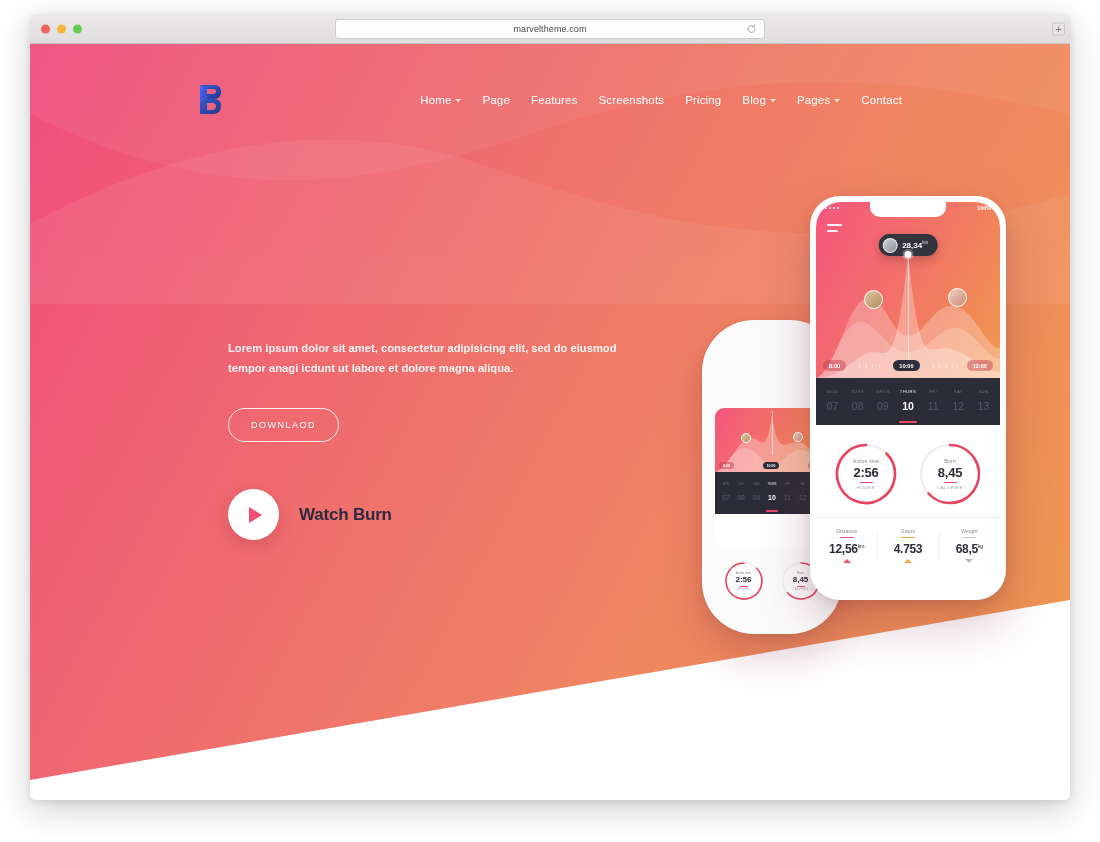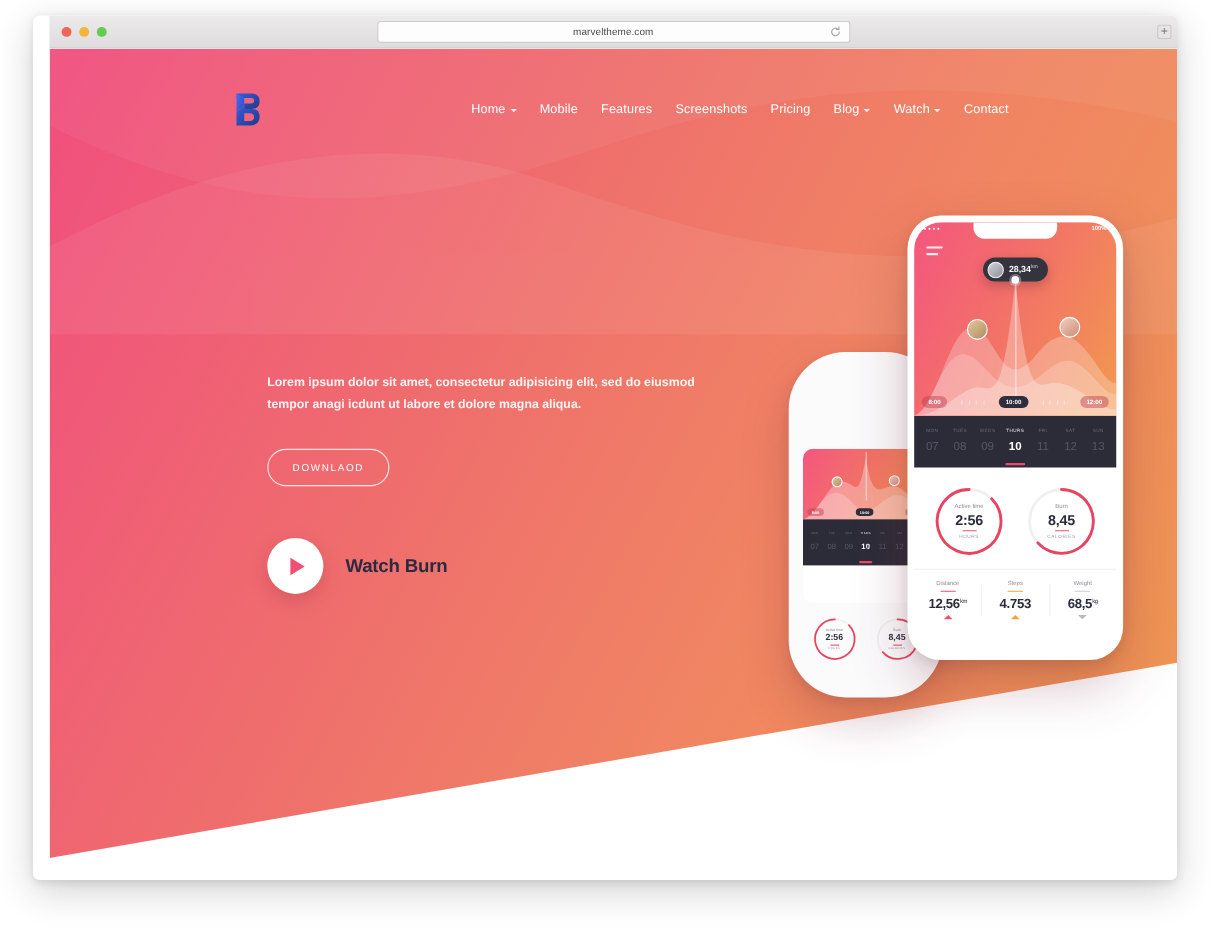--- a/index.html
+++ b/index.html
@@ -12,21 +12,20 @@
 
   
   #browser-window {
     position: absolute;
     left: 30px; top: 14px;
     width: 1040px; height: 786px;
     background: #ffffff;
     border-radius: 6px;
     box-shadow: 0 10px 34px rgba(40,30,40,0.20), 0 2px 8px rgba(0,0,0,0.10);
     overflow: hidden;
-    padding-left: 15px;
   }
   #browser-chrome {
     position: relative;
     height: 30px;
     background: linear-gradient(180deg,#eceaea 0%, #dedcdc 100%);
     border-bottom: 1px solid #c7c4c4;
   }
   .traffic-lights {
     position: absolute; left: 11px; top: 50%;
     transform: translateY(-50%);
@@ -426,37 +425,37 @@
         <path d="M2 1 L2 18 L9 12 L9 5 Z" fill="url(#lg2)"></path>
         <path d="M9 15 L16 15 C21 15 23 18 23 22 C23 26 21 30 15 30 L2 30 L2 18 L9 12 L9 26 L14 26 C16.5 26 18 24.5 18 22.5 C18 20.5 16.5 19 14 19 L9 19 Z" fill="url(#lg1)"></path>
       </svg>
 
       <div id="nav-menu">
         <div class="nav-item">
           <span>Home</span>
           <span class="caret"></span>
         </div>
         <div class="nav-item">
-          <span>Mobile</span>
+          <span>Page</span>
         </div>
         <div class="nav-item">
           <span>Features</span>
         </div>
         <div class="nav-item">
           <span>Screenshots</span>
         </div>
         <div class="nav-item">
           <span>Pricing</span>
         </div>
         <div class="nav-item">
           <span>Blog</span>
           <span class="caret"></span>
         </div>
         <div class="nav-item">
-          <span>Watch</span>
+          <span>Pages</span>
           <span class="caret"></span>
         </div>
         <div class="nav-item">
           <span>Contact</span>
         </div>
       </div>
     </div>
 
     <div id="hero-copy">
       <p id="hero-sub">Lorem ipsum dolor sit amet, consectetur adipisicing elit, sed do eiusmod tempor anagi icdunt ut labore et dolore magna aliqua.</p>

